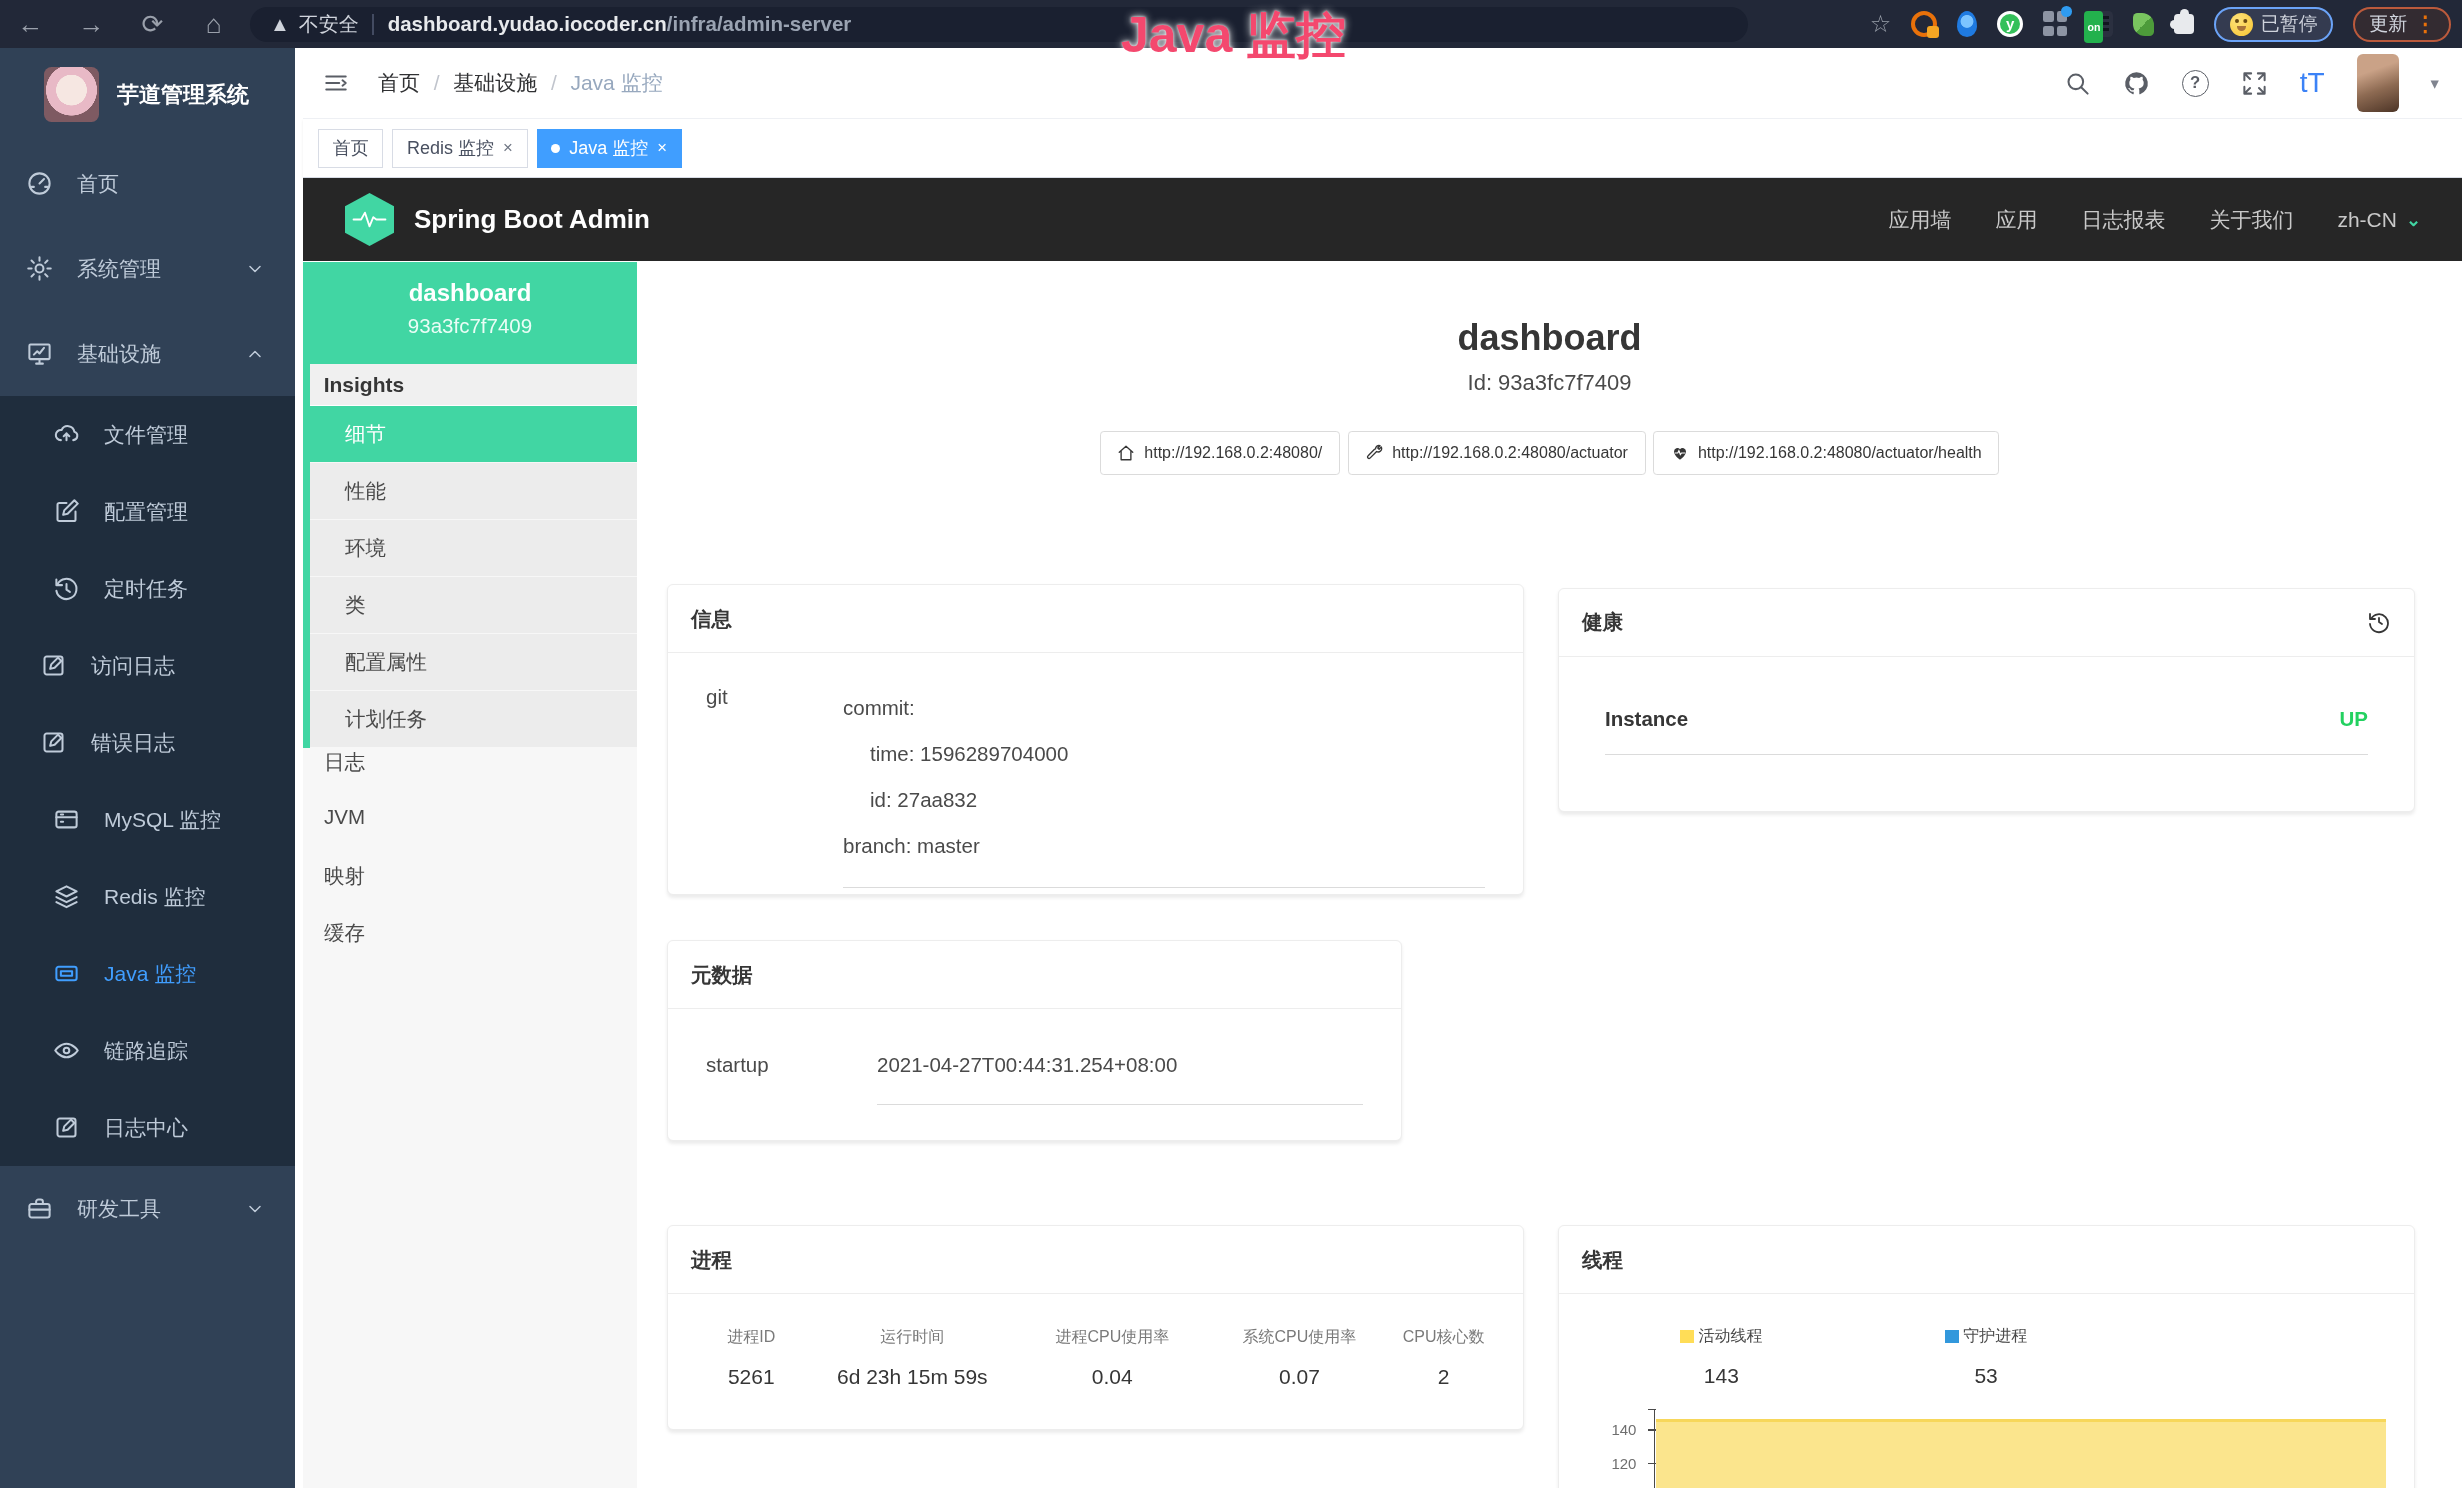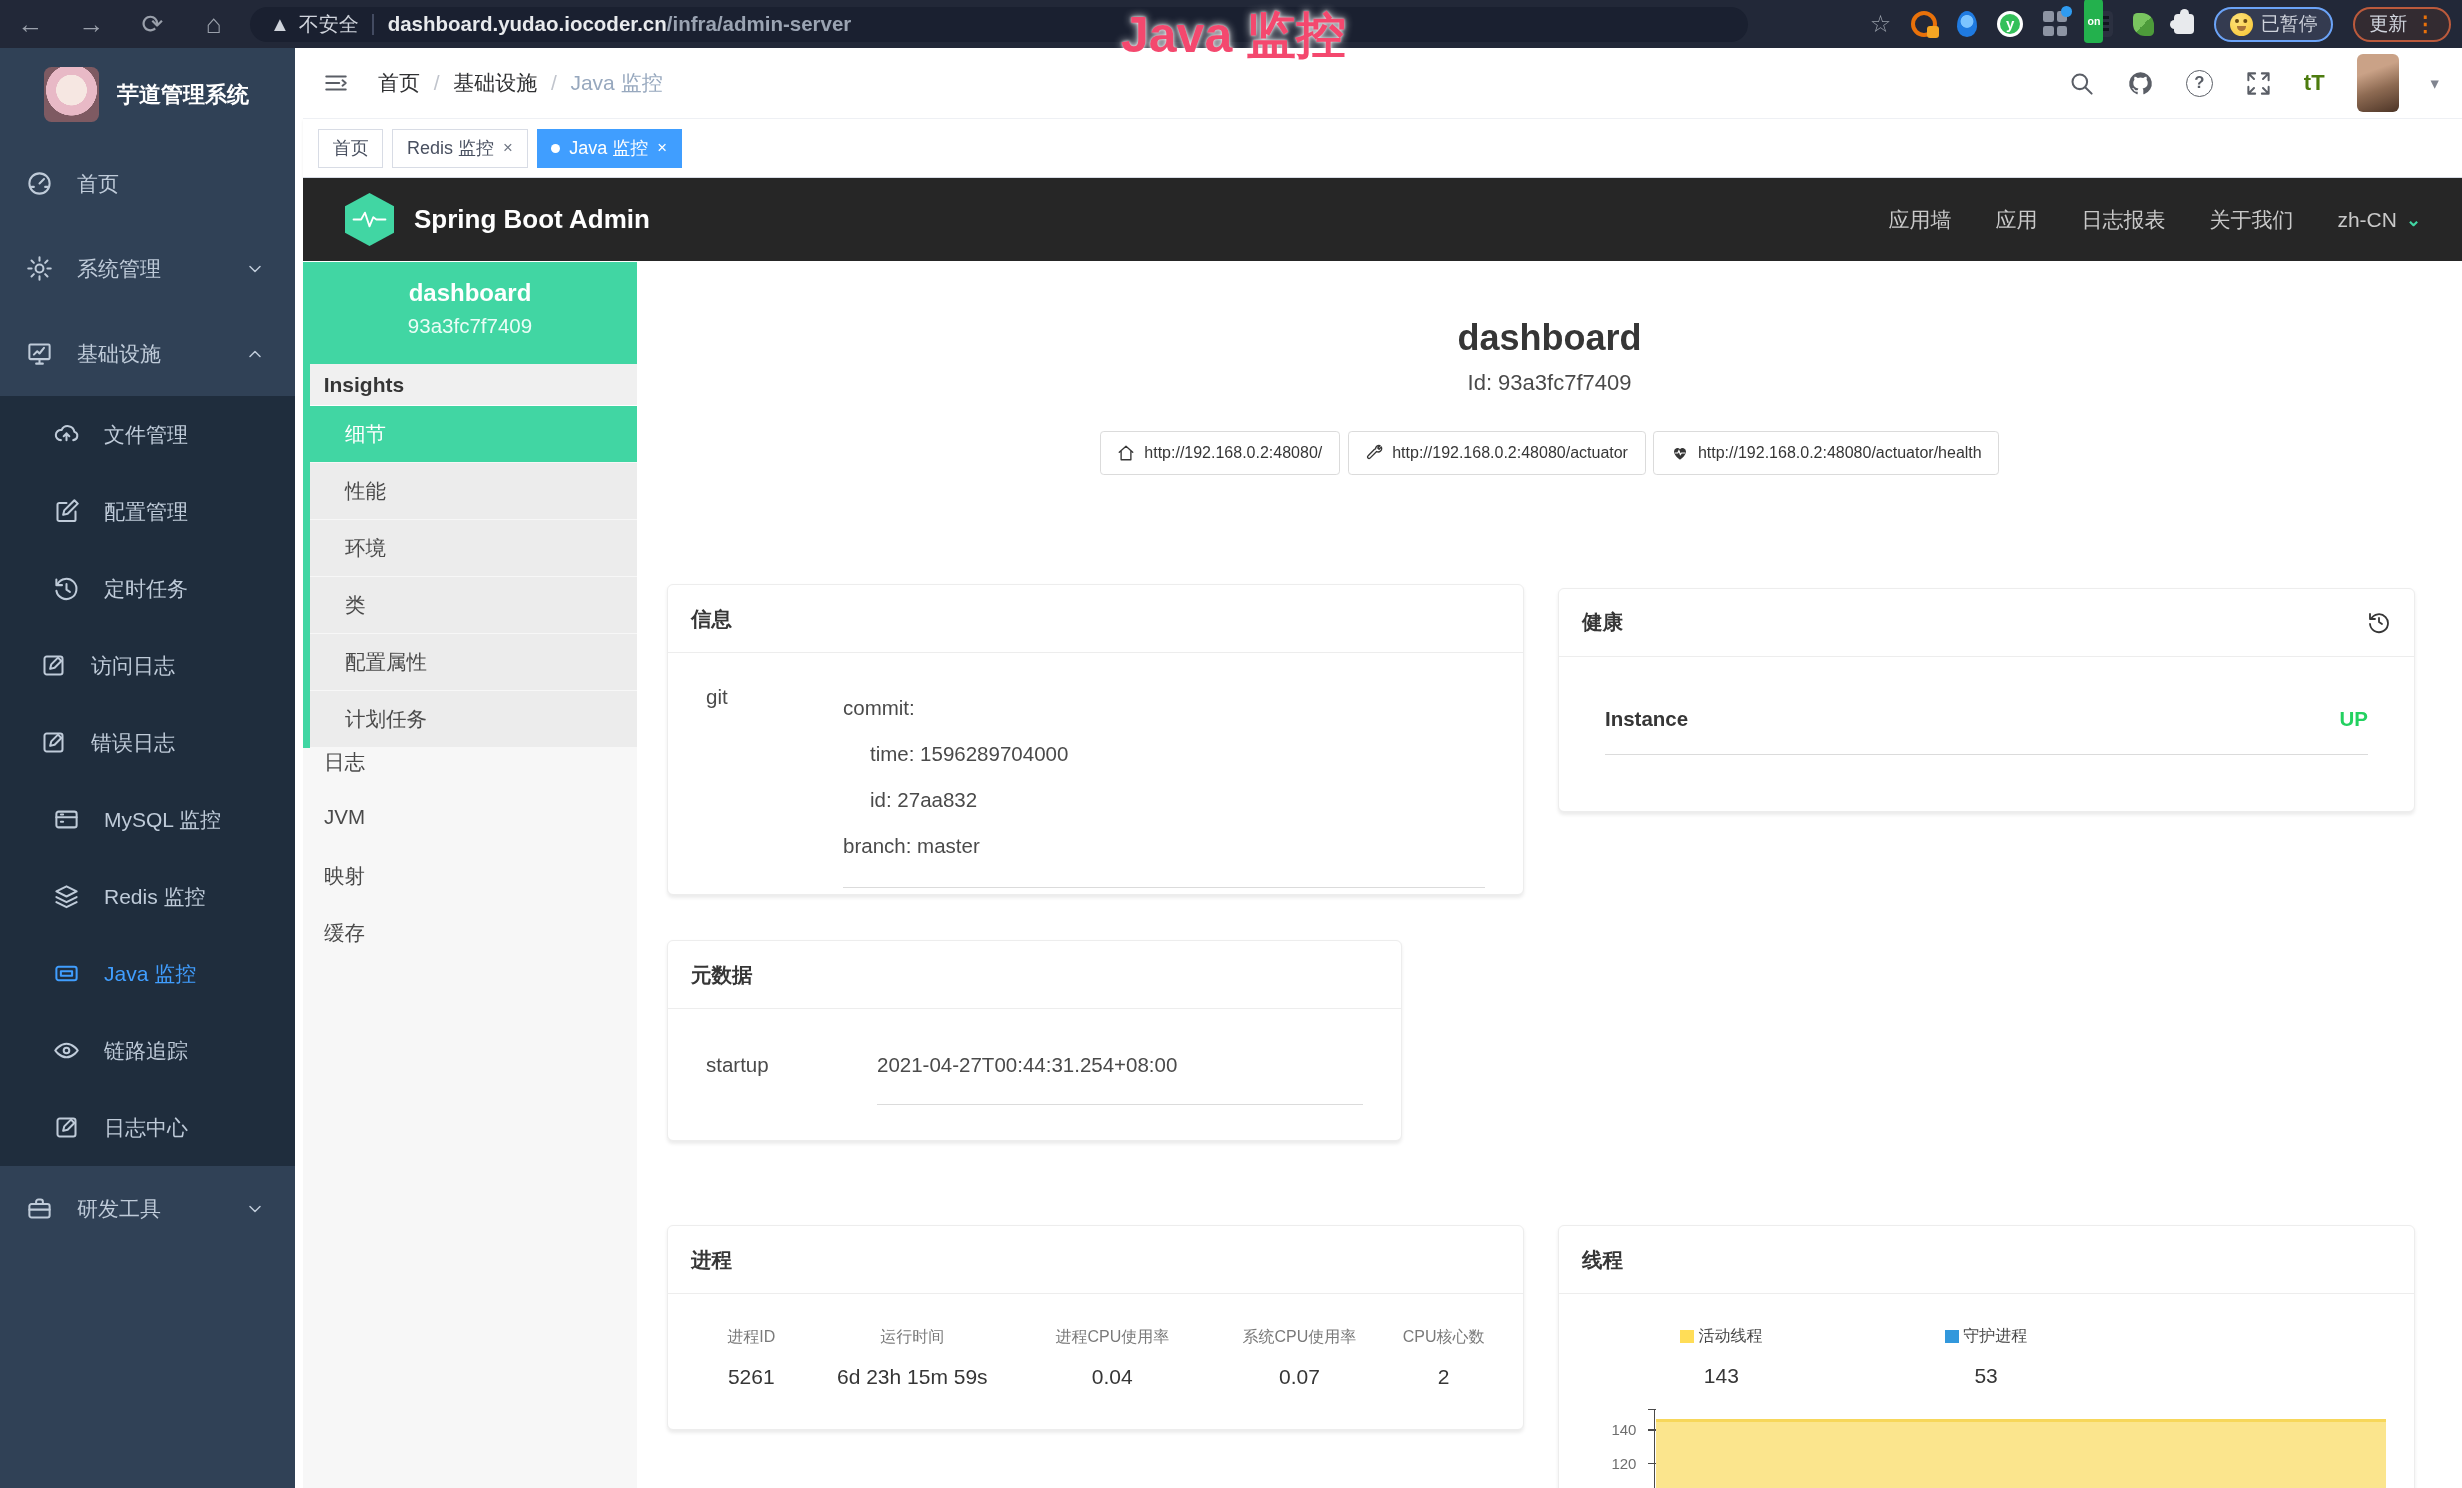--- a/index.html
+++ b/index.html
@@ -23,21 +23,21 @@
   .ext { width:26px; height:26px; position:relative; border-radius:6px; }
   .ext-ring { border:4.6px solid #e8710a; border-radius:50%; }
   .ext-ring .badge { position:absolute; right:-6px; bottom:-4.6px; width:12px; height:12px; background:#f5a623; border-radius:3px; }
   .ext-pin { background:radial-gradient(circle at 50% 40%, #7cc4ff 0 6px, #1f7ae0 6.8px); border-radius:50% 50% 50% 50%/60% 60% 40% 40%; width:20px; }
   .ext-y { background:#34c05a; border-radius:50%; border:3px solid #fff; color:#fff; font-weight:bold; font-size:15px; text-align:center; line-height:20px; }
   .ext-grid { display:grid; grid-template-columns:10.6px 10.6px; grid-gap:3px; width:auto; }
   .ext-grid i { width:10.6px; height:10.6px; background:#8d94a3; border-radius:2.3px; }
   .ext-grid .dot { position:absolute; right:-4.6px; top:-4.6px; width:10.6px; height:10.6px; background:#2f9bf0; border-radius:50%; }
   .ext-on { background:#2b3040; border-radius:4.6px; }
   .ext-on:before { content:""; position:absolute; left:4.6px; top:5.3px; width:16.7px; height:3px; background:#11151f; box-shadow:0 6px 0 #11151f, 0 12px 0 #11151f; }
-  .ext-on .badge-on { position:absolute; left:-3px; bottom:-6px; background:#23b14d; color:#fff; font-size:10.6px; font-weight:bold; border-radius:3.8px; padding:16px 3px; }
+  .ext-on .badge-on { position:absolute; left:-3px; bottom:-6px; background:#23b14d; color:#fff; font-size:10.6px; font-weight:bold; border-radius:3.8px; padding:10px 3px; }
   .ext-leaf { background:linear-gradient(135deg,#79c45f 0 50%, #4d9b3a 50%); border-radius:4.6px 12px 4.6px 12px; width:21px; height:23px; }
   .ext-puzzle { width:20px; height:20px; background:#e8eaed; border-radius:3.8px; }
   .ext-puzzle:before { content:""; position:absolute; left:6px; top:-4.6px; width:9px; height:9px; background:#e8eaed; border-radius:50%; }
   .ext-puzzle:after { content:""; position:absolute; left:-4.6px; top:6px; width:9px; height:9px; background:#e8eaed; border-radius:50%; }
   .chip { display:flex; align-items:center; height:35px; border-radius:17.4px; padding:0 13.7px; gap:7.6px; }
   .chip-paused { border:2.3px solid #6ba3f7; background:#343b50; }
   .emoji-face { width:23px; height:23px; border-radius:50%; background:radial-gradient(circle at 35% 30%, #ffe27a, #f7c531); position:relative; }
   .emoji-face:before { content:""; position:absolute; left:5.3px; top:6.8px; width:3.8px; height:3.8px; border-radius:50%; background:#6b4b12; box-shadow:8.3px 0 0 #6b4b12; }
   .emoji-face:after { content:""; position:absolute; left:6.8px; top:13px; width:9px; height:5.3px; border-radius:0 0 9px 9px; background:#a9743a; }
   .chip-txt { color:#cfd3dc; font-size:19px; }
@@ -69,21 +69,21 @@
   .gutter { position:absolute; left:295px; top:48px; width:8.3px; height:1441px; background:#fff; }
   .topbar { position:absolute; left:303px; top:48px; width:2159px; height:71px; background:#fff;
     display:flex; align-items:center; border-bottom:0.8px solid #eef0f4; }
   .hamburger { width:30px; height:26px; margin-left:18px; color:#5a5e66; }
   .crumbs { display:flex; align-items:center; margin-left:27px; font-size:21px; gap:13.7px; }
   .crumb { color:#303133; }
   .crumb-sep { color:#c0c4cc; }
   .crumb-last { color:#97a8be; }
   .top-icons { position:absolute; right:23px; display:flex; align-items:center; gap:32px; color:#5a5e66; }
   .tico { width:27px; height:27px; color:#5a5e66; }
-  .tT { font-size:22px; font-weight:bold; color:#4d7c0f; }
+  .tT { font-size:28px; font-weight:normal; color:#3b82f6; }
   .user-avatar { width:42px; height:58px; border-radius:6px;
     background:linear-gradient(160deg,#caa287 0 30%, #8d6a52 60%, #4c3426); }
   .caret-down { color:#80848f; font-size:16.7px; }
 
   .tagsbar { position:absolute; left:303px; top:119px; width:2159px; height:59px; background:#fff;
     border-bottom:0.8px solid #d8dce5; box-shadow:0 0.8px 2.3px rgba(0,0,0,.08); display:flex; align-items:center; padding-left:15px; gap:9px; }
   .tag { display:inline-flex; align-items:center; height:39px; padding:0 13.7px; border:0.8px solid #d8dce5;
     background:#fff; color:#495060; font-size:18px; }
   .tag .x { margin-left:9px; font-size:16.7px; color:#6f7683; }
   .tag.active { background:#409eff; border-color:#409eff; color:#fff; }

